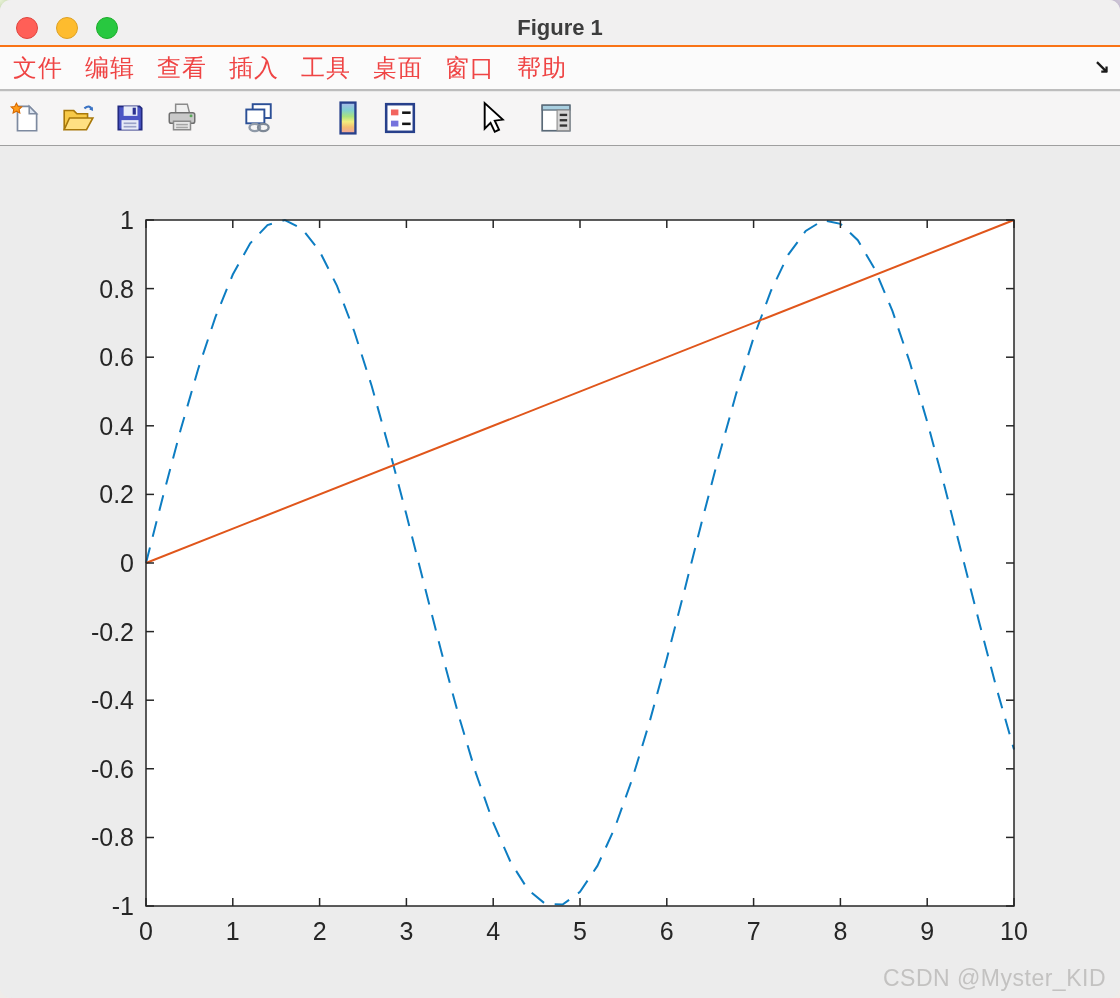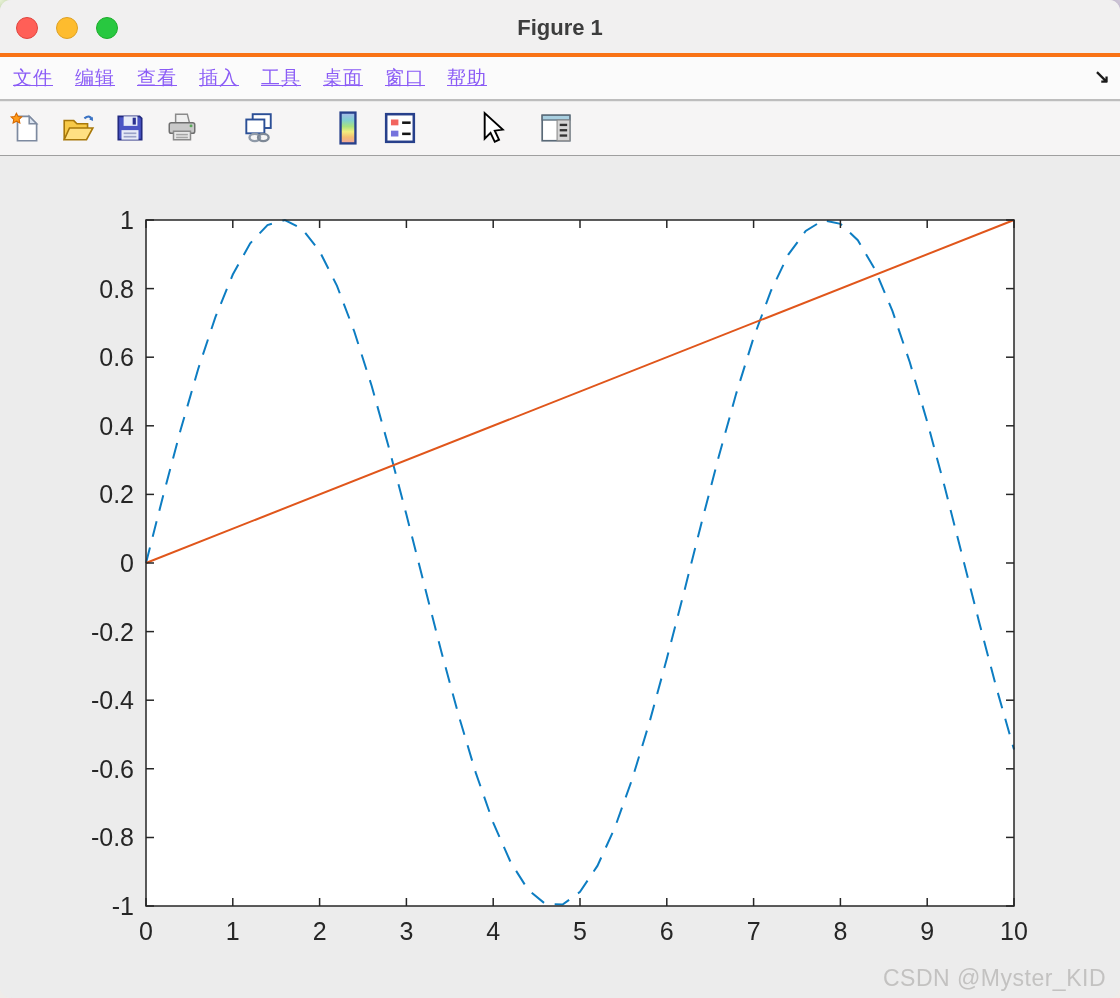--- a/index.html
+++ b/index.html
@@ -5,32 +5,32 @@
   * { margin:0; padding:0; box-sizing:border-box; }
   html,body { width:1120px; height:998px; font-family:"Liberation Sans", sans-serif; background:#efece9; }
   .corner-blob { position:absolute; width:30px; height:30px; z-index:0; }
   .corner-tl { left:0; top:0; background:radial-gradient(circle at 0 0, #e8f2d8 0%, #9cb878 55%, #6d8f4a 100%); }
   .corner-tr { right:0; top:0; background:radial-gradient(circle at 100% 0, #cfc6d8 0%, #a095ae 70%); }
 
   .window { position:absolute; left:0; top:0; width:1120px; height:998px;
             border-radius:11px 11px 12px 12px; overflow:hidden; background:#ececec; z-index:1; }
 
   
-  .titlebar { position:relative; height:57px; background:#f1f0f0; border-bottom:4px solid #f97316; }
+  .titlebar { position:relative; height:47px; background:#f1f0f0; border-bottom:2px solid #f97316; }
   .traffic { position:absolute; top:17px; left:16px; display:flex; gap:18px; }
   .light { width:22px; height:22px; border-radius:50%; }
   .light.red    { background:#ff5f57; border:1px solid #e0443e; }
   .light.yellow { background:#febc2e; border:1px solid #dea123; }
   .light.green  { background:#28c840; border:1px solid #1dad2b; }
   .win-title { text-align:center; line-height:55px; font-size:22px; font-weight:bold; color:#3d3d3d; }
 
   
   .menubar { position:relative; height:44px; background:#fbfbfb; border-bottom:2px solid #bdbdbd;
              display:flex; align-items:center; padding-left:13px; gap:22px; }
-  .menu-item { font-size:19px; color:#8b5cf6; letter-spacing:1px; white-space:nowrap; cursor:default;text-decoration:underline; }
+  .menu-item { font-size:24px; color:#ef4444; letter-spacing:1px; white-space:nowrap; cursor:default; }
   .dock-arrow { position:absolute; right:10px; top:8px; font-size:19px; font-weight:bold; color:#1a1a1a; }
 
   
   .toolbar { position:relative; height:55px; background:#f6f5f5; border-bottom:1px solid #9f9f9f;
              box-shadow:0 1px 0 #e9e9e9 inset; display:flex; align-items:center; padding-left:8px; }
   .tb-btn { width:36px; height:38px; display:flex; align-items:center; justify-content:center;
             margin-right:16px; border-radius:4px; }
   .tb-btn svg { width:34px; height:34px; }
   .gap-sm { margin-left:14px; }
   .gap-md { margin-left:24px; }

